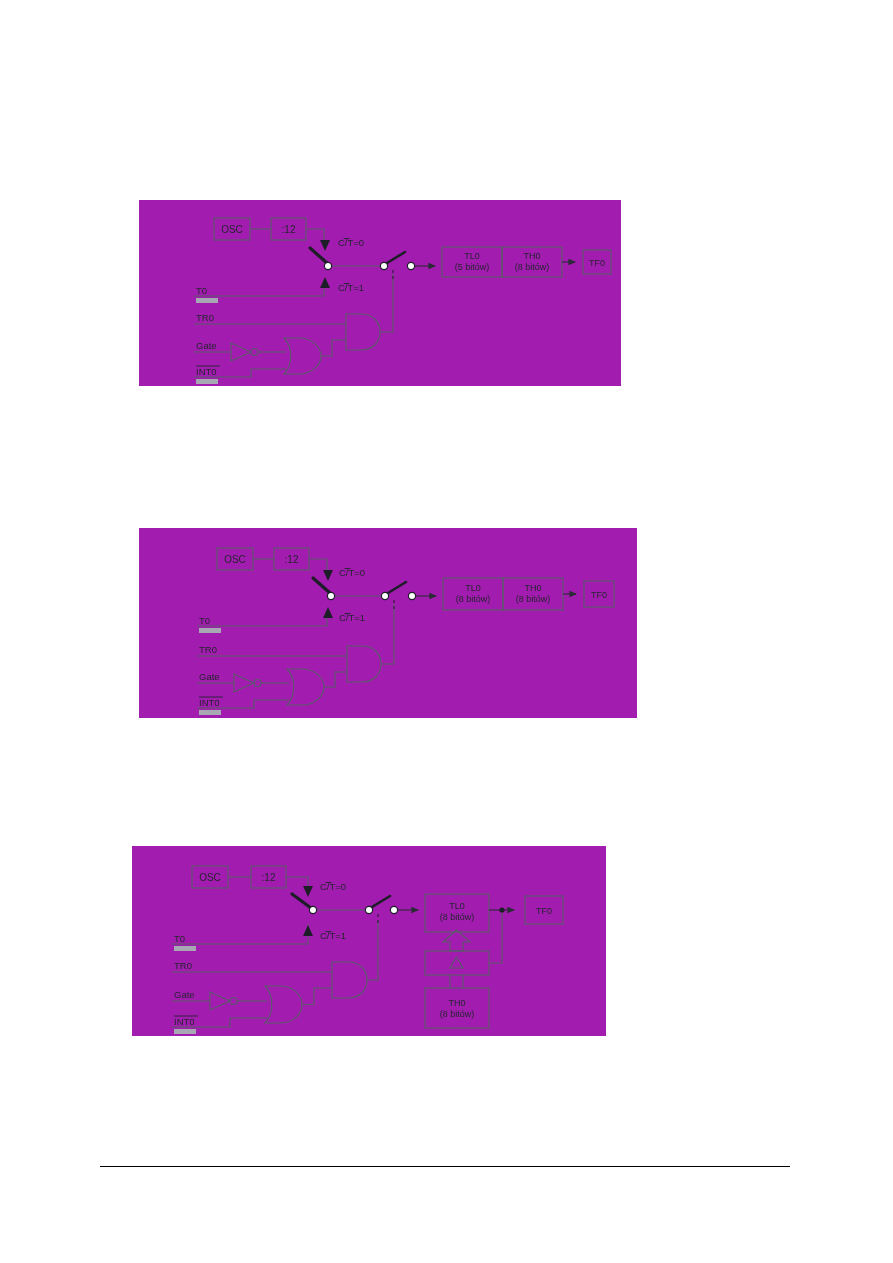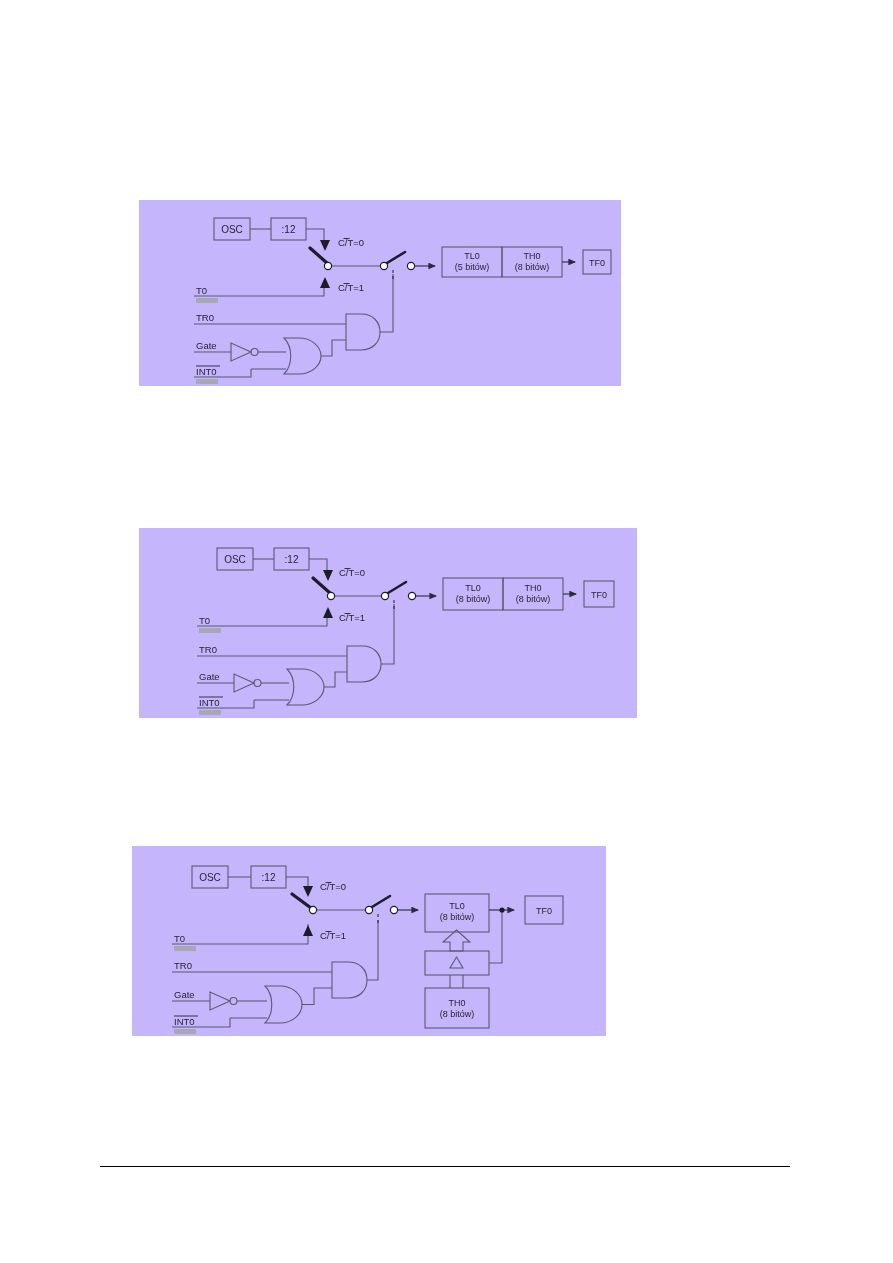--- a/index.html
+++ b/index.html
@@ -10,21 +10,21 @@
     font-family:"Liberation Sans", sans-serif;
     position:relative;
     overflow:hidden;
     -webkit-font-smoothing:antialiased;
   }
   .page{position:absolute;inset:0;}
 
   
   .scan{
     position:absolute;
-    background:#c4b5fd;
+    background:#a21caf;
     overflow:hidden;
   }
   .scan svg{display:block;}
 
   .hr{
     position:absolute;
     left:100px;top:1166px;width:690px;height:0;
     border-top:1.6px solid #000;
   }
 

